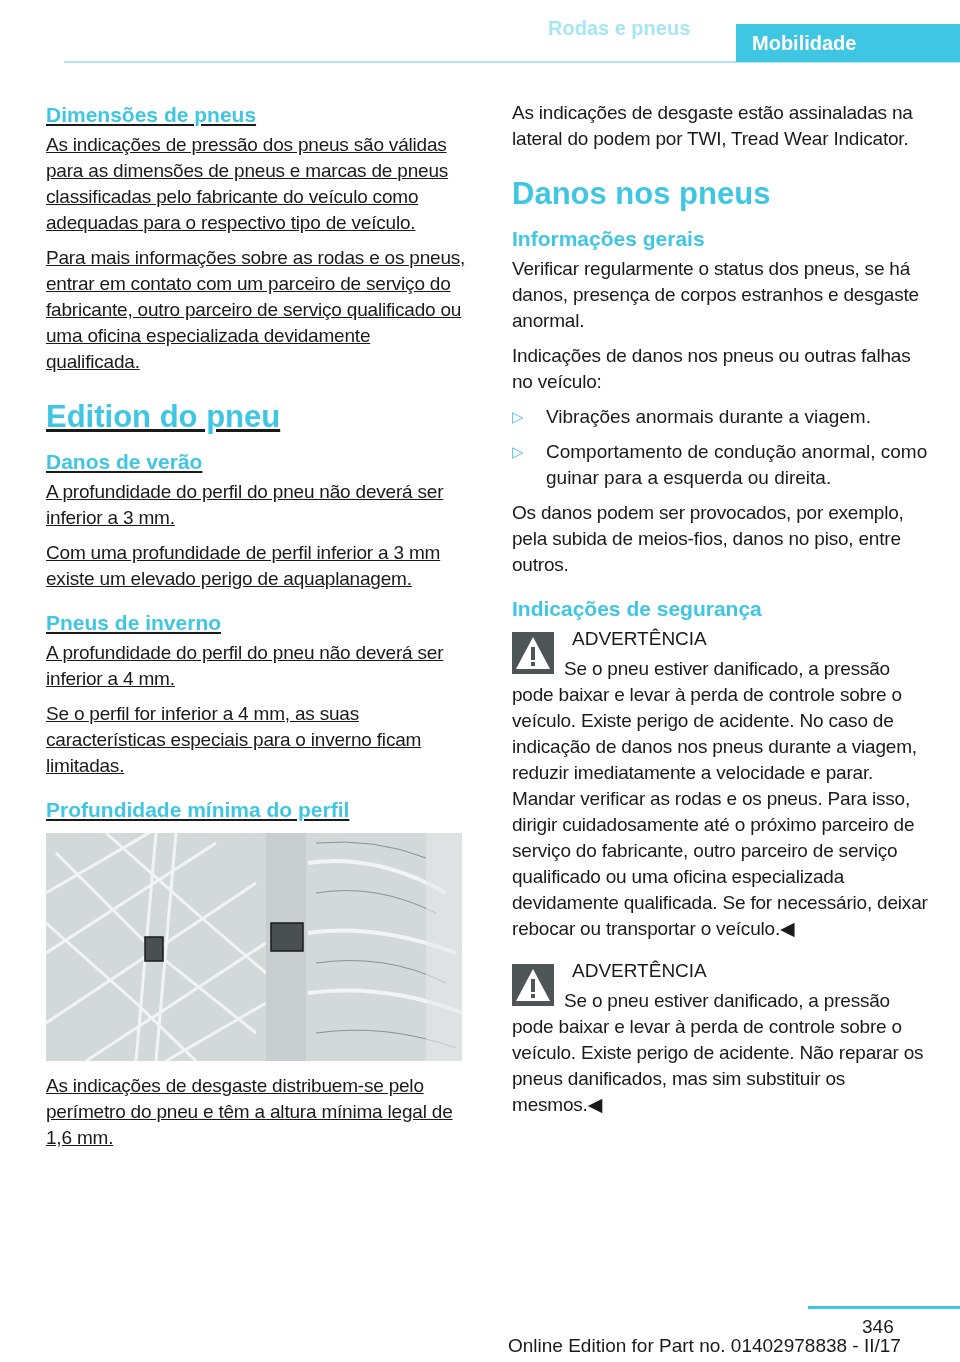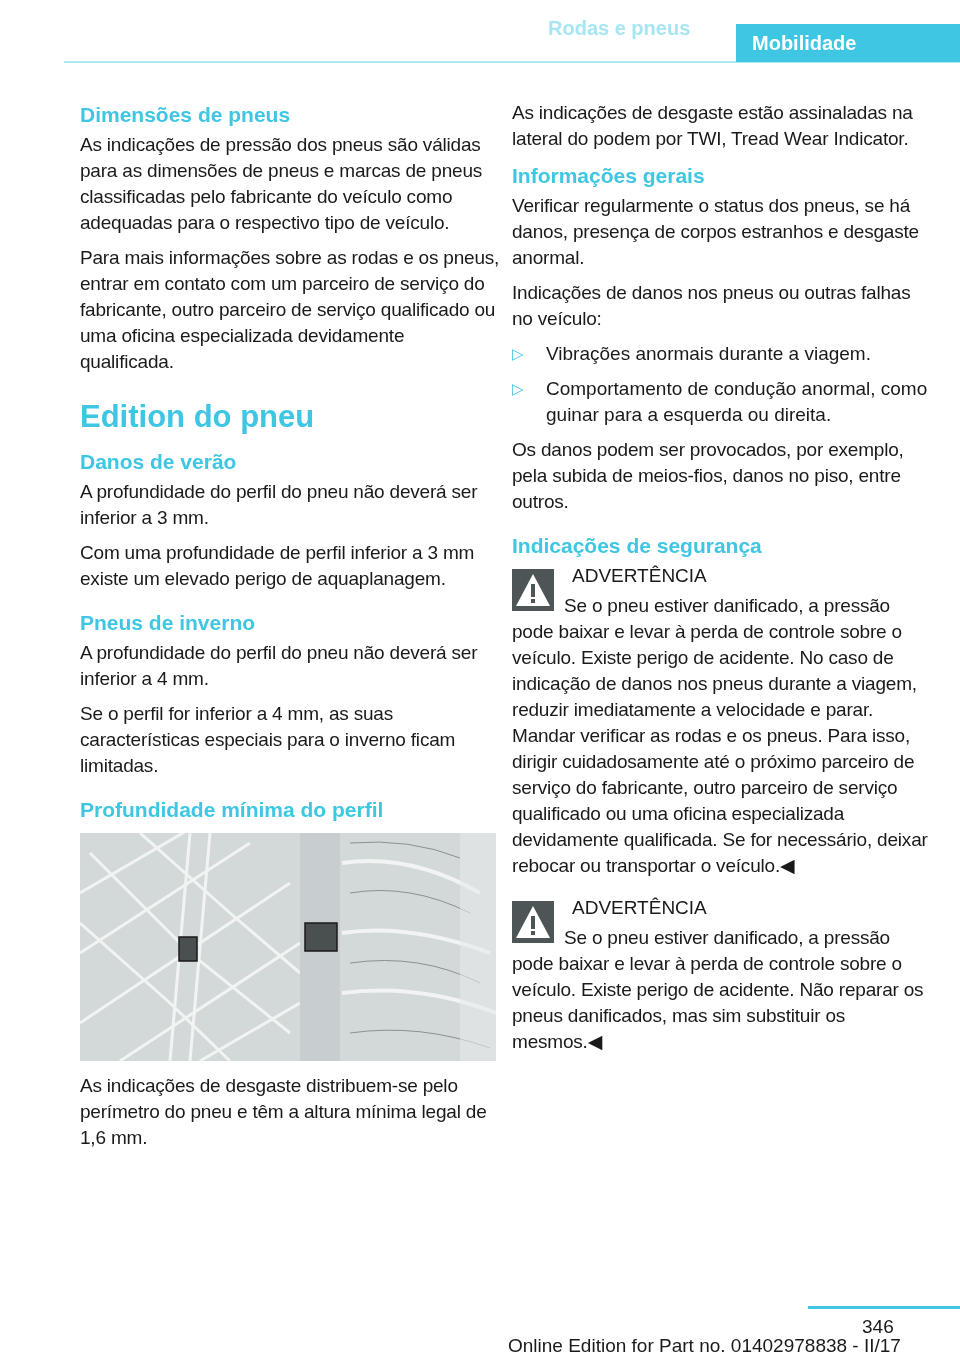--- a/index.html
+++ b/index.html
@@ -1,21 +1,21 @@
 <!DOCTYPE html>
 <html><head>
 <meta charset="utf-8">
 <style>
   html, body { margin:0; padding:0; background:#ffffff; }
   body { width:960px; height:1362px; position:relative; overflow:hidden; font-family:"Liberation Sans", sans-serif; color:#1a1a1a; }
   .header-line { position:absolute; left:64px; top:61px; width:896px; height:2px; background:#aee8f2; }
   .tab-section { position:absolute; left:548px; top:10px; width:188px; height:36px; color:#a6e6f2; font-weight:bold; font-size:20px; line-height:36px; text-align:left; }
   .tab-chapter { position:absolute; left:736px; top:24px; width:264px; height:38px; background:#3fc6e3; color:#ffffff; font-weight:bold; font-size:20px; line-height:38px; padding-left:16px; box-sizing:border-box; }
   .col { position:absolute; top:100px; width:420px; }
-  .col.left { left:80px; }
+  .col.left { left:46px;text-decoration:underline; }
   .col.right { left:512px; }
   h1 { color:#3fc6e3; font-size:31px; font-weight:bold; margin:22px 0 10px 0; line-height:40px; }
   h2 { color:#3fc6e3; font-size:21px; font-weight:bold; margin:0 0 2px 0; line-height:30px; }
   p { font-size:19px; line-height:26px; margin:0 0 9px 0; letter-spacing:-0.2px; }
   .sp { margin-top:16px; }
   ul.bul { list-style:none; padding:0; margin:0 0 9px 0; }
   ul.bul li { font-size:19px; line-height:26px; padding-left:34px; position:relative; margin-bottom:9px; }
   ul.bul li .mk { position:absolute; left:0; top:0; color:#3fc6e3; font-size:15px; }
   .warn { position:relative; margin:0 0 9px 0; }
   .warn-icon { float:left; width:42px; height:42px; background:#4d5556; margin:6px 10px 2px 0; position:relative; }
@@ -75,20 +75,21 @@
       <rect x="380" y="0" width="36" height="228" fill="#e6e9ea" opacity="0.6"></rect>
       <rect x="99" y="104" width="18" height="24" fill="#4a4f50" stroke="#1a1a1a" stroke-width="1.5"></rect>
       <rect x="225" y="90" width="32" height="28" fill="#4a4f50" stroke="#1a1a1a" stroke-width="1.5"></rect>
     </svg>
   </div>
   <p>As indicações de desgaste distribuem-se pelo perímetro do pneu e têm a altura mínima legal de 1,6 mm.</p>
 </div>
 
 <div class="col right">
   <p>As indicações de desgaste estão assinaladas na lateral do podem por TWI, Tread Wear Indicator.</p>
+  <h1>Danos nos pneus</h1>
   <h2>Informações gerais</h2>
   <p>Verificar regularmente o status dos pneus, se há danos, presença de corpos estranhos e desgaste anormal.</p>
   <p>Indicações de danos nos pneus ou outras falhas no veículo:</p>
   <ul class="bul">
     <li><span class="mk">▷</span><span>Vibrações anormais durante a viagem.</span></li>
     <li><span class="mk">▷</span><span>Comportamento de condução anormal, como guinar para a esquerda ou direita.</span></li>
   </ul>
   <p>Os danos podem ser provocados, por exemplo, pela subida de meios-fios, danos no piso, entre outros.</p>
   <h2 class="sp">Indicações de segurança</h2>
 

